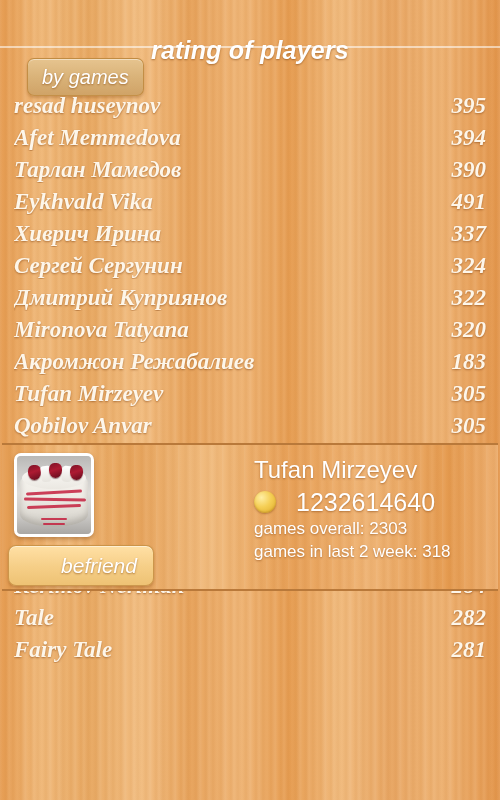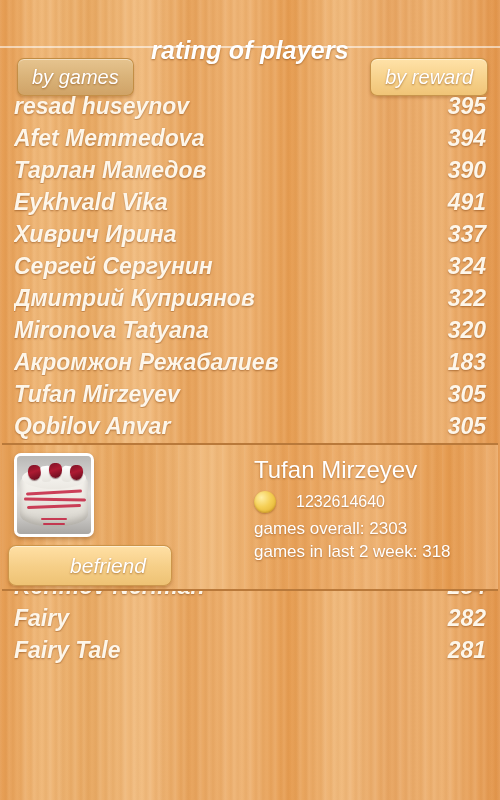--- a/index.html
+++ b/index.html
@@ -67,21 +67,21 @@
     align-items: center;
     justify-content: center;
     font-size: 20px;
     font-style: italic;
     color: #ffffff;
     text-shadow: 0 1px 2px rgba(130,70,15,0.6);
     box-shadow: 0 2px 3px rgba(120,60,10,0.28), inset 0 1px 0 rgba(255,255,255,0.45);
     padding: 0 14px;
   }
   #btn-by-games {
-    left: 17px;
+    left: 27px;
     background: linear-gradient(180deg, #e6c48f 0%, #d9b278 52%, #d0a367 100%);
   }
   #btn-by-reward {
     right: 12px;
     background: linear-gradient(180deg, #ffe2a8 0%, #f7d28c 52%, #f0c477 100%);
   }
 
   
   #list {
     position: absolute;
@@ -91,21 +91,21 @@
   .row {
     position: relative;
     height: 32px;
     display: flex;
     align-items: center;
     padding: 0 14px 0 14px;
     box-sizing: border-box;
   }
   .row .name,
   .row .score {
-    font-family: Liberation Sans, sans-serif;
+    font-family: Liberation Serif, serif;
     font-weight: bold;
     font-style: italic;
     font-size: 23px;
     color: #fdf6ea;
     text-shadow: 0 1px 2px rgba(125,62,12,0.55);
     white-space: nowrap;
   }
   .row .name { flex: 1 1 auto; overflow: hidden; }
   .row .score { flex: 0 0 auto; text-align: center; }
 
@@ -182,21 +182,21 @@
   }
   .s1 { left: 9px; top: 35px; width: 56px; transform: rotate(-3deg); }
   .s2 { left: 7px; top: 42px; width: 62px; transform: rotate(1deg); }
   .s3 { left: 10px; top: 49px; width: 54px; transform: rotate(-2deg); }
   .s4 { left: 24px; top: 62px; width: 26px; height: 2px; }
   .s5 { left: 26px; top: 67px; width: 22px; height: 2px; }
 
   #befriend {
     position: absolute;
     left: 6px; top: 100px;
-    width: 164px; height: 41px;
+    width: 146px; height: 41px;
     box-sizing: border-box;
     border-radius: 8px;
     border: 1px solid rgba(198,143,68,0.9);
     background: linear-gradient(180deg, #ffe0a5 0%, #f6cf88 52%, #eec274 100%);
     box-shadow: 0 2px 3px rgba(120,60,10,0.3), inset 0 1px 0 rgba(255,255,255,0.5);
     display: flex; align-items: center; justify-content: center;
     font-size: 21px; font-style: italic; color: #ffffff;
     text-shadow: 0 1px 2px rgba(130,70,15,0.6);
     padding-left: 36px;
   }
@@ -216,42 +216,41 @@
     height: 30px; margin-top: 2px;
   }
   #coin-icon {
     width: 22px; height: 22px; border-radius: 50%;
     background: radial-gradient(circle at 34% 30%, #ffeea4 0%, #f5cf55 45%, #e0ab28 100%);
     box-shadow: 0 1px 2px rgba(120,60,10,0.45), inset 0 -1px 2px rgba(160,110,20,0.5);
     flex: 0 0 auto;
   }
   #coin-value {
     margin-left: 20px;
-    font-size: 16px; color: #ffffff;
+    font-size: 25px; color: #ffffff;
     text-shadow: 0 1px 2px rgba(125,62,12,0.5);
     text-align: center;
   }
   .stat {
     font-size: 17px; color: #ffffff;
     text-shadow: 0 1px 2px rgba(125,62,12,0.5);
     line-height: 23px;
   }
 </style>
 </head>
 <body>
 
 <div id="app">
 
   <div id="titlebar">
     <div id="title">rating of players</div>
     <div id="title-rule"></div>
   </div>
 
   <div class="sortbtn" id="btn-by-games">by games</div>
-  <div class="sortbtn" id="btn-by-reward">by reward</div>
 
   <div id="list">
       <div class="row">
         <span class="name">resad huseynov</span>
         <span class="score">395</span>
       </div>
       <div class="row">
         <span class="name">Afet Memmedova</span>
         <span class="score">394</span>
       </div>
@@ -305,21 +304,21 @@
       </div>
       <div class="row">
         <span class="name">Игрок</span>
         <span class="score">285</span>
       </div>
       <div class="row">
         <span class="name">Kerimov Neriman</span>
         <span class="score">284</span>
       </div>
       <div class="row">
-        <span class="name">Fairy</span>
+        <span class="name">Tale</span>
         <span class="score">282</span>
       </div>
       <div class="row">
         <span class="name">Fairy Tale</span>
         <span class="score">281</span>
       </div>
     </div>
 
   <div id="detail">
 

